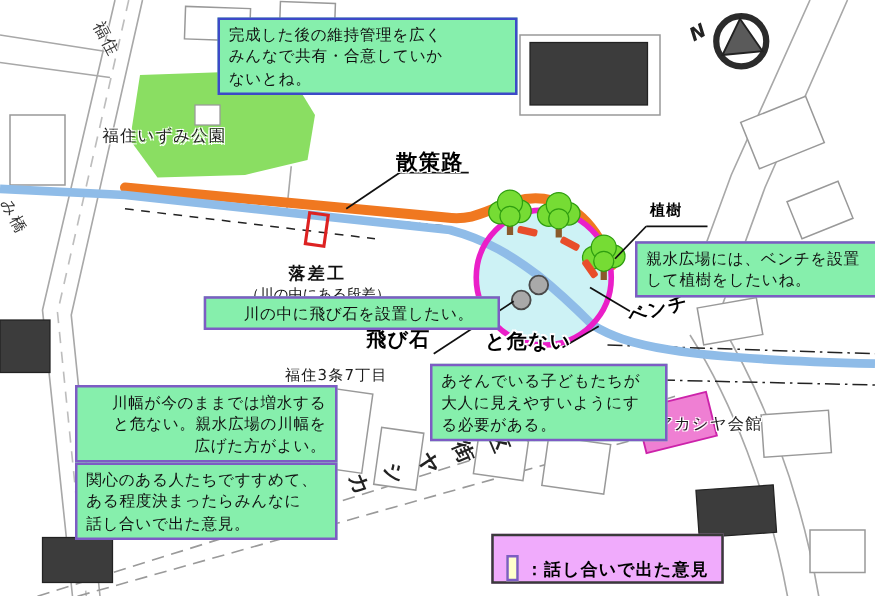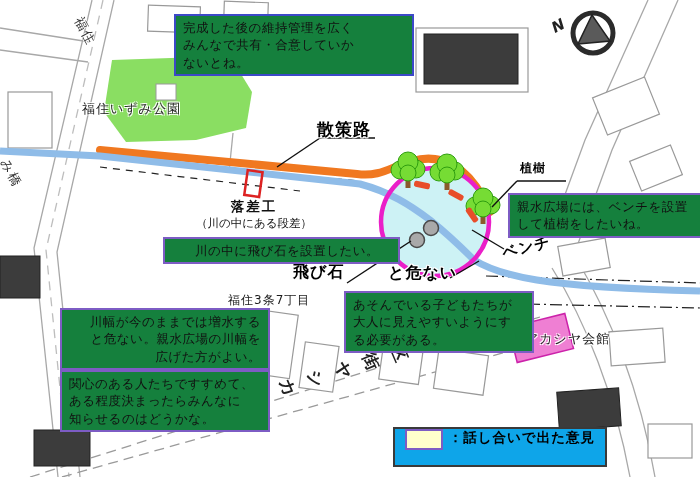--- a/index.html
+++ b/index.html
@@ -3,58 +3,58 @@
 <meta charset="utf-8">
 <style>
   html,body{margin:0;padding:0;background:#fff;}
   .stage{
     position:relative;width:700px;height:477px;overflow:hidden;background:#ffffff;
     font-family:"DejaVu Sans","Liberation Sans",sans-serif;
   }
   .stage svg{position:absolute;left:0;top:0;}
   
   .note{
-    position:absolute;background:#15803d;border:2px solid #7d5cc4;
+    position:absolute;background:#86efac;border:2px solid #7d5cc4;
     padding:3px 7px;font-size:12.5px;line-height:1.38;color:#111;
     white-space:pre-line;letter-spacing:0.5px;font-weight:500;
   }
   .note.blue{border-color:#3d49c8;}
   
   .feat{
     position:absolute;font-weight:bold;color:#000;
     text-shadow:-1px -1px 0 #fff,1px -1px 0 #fff,-1px 1px 0 #fff,1px 1px 0 #fff,0 1px 0 #fff,0 -1px 0 #fff;
     letter-spacing:1px;
   }
   .plain{
     position:absolute;color:#1c1c1c;
     text-shadow:-1px -1px 0 #fff,1px -1px 0 #fff,-1px 1px 0 #fff,1px 1px 0 #fff;
     letter-spacing:1px;
   }
   .street{position:absolute;color:#333;letter-spacing:2px;
     text-shadow:-1px -1px 0 #fff,1px 1px 0 #fff;}
   
   .legend{
-    position:absolute;left:393px;top:427px;width:214px;height:40px;
-    background:#0ea5e9;border:2px solid #3a3a3a;display:flex;align-items:flex-start;gap:6px;
+    position:absolute;left:393px;top:427px;width:186px;height:40px;
+    background:#f0abfc;border:2px solid #3a3a3a;display:flex;align-items:flex-end;gap:6px;
     padding:0 10px;box-sizing:border-box;
   }
   .legend .swatch{width:38px;height:17px;background:#ffffcc;border:2px solid #7d5cc4;}
   .legend .ltext{font-size:13.5px;font-weight:600;color:#000;letter-spacing:1px;white-space:nowrap;}
   
   .diag{
     position:absolute;left:196px;top:404px;transform:rotate(-17deg);
     transform-origin:left center;white-space:nowrap;
   }
   .diag .rchar{
     display:inline-block;width:18px;margin-right:11px;font-size:17px;font-weight:600;
     color:#222;transform:rotate(84deg);
   }
   .compass-n{position:absolute;left:552px;top:17px;font-size:15px;font-weight:bold;
     font-style:italic;color:#222;transform:rotate(-28deg);}
-  .rak{position:absolute;left:188px;top:198px;width:132px;text-align:center;color:#111;
+  .rak{position:absolute;left:188px;top:210px;width:132px;text-align:center;color:#111;
     text-shadow:-1px -1px 0 #fff,1px 1px 0 #fff;}
   .rak .l1{font-size:13.5px;font-weight:600;letter-spacing:2px;}
   .rak .l2{font-size:11.5px;letter-spacing:0;}
 </style>
 </head>
 <body>
 
 <div class="stage">
 
   <svg width="700" height="477" viewBox="0 0 700 477">
@@ -187,21 +187,21 @@
 して植樹をしたいね。</div>
   <div class="note" style="left:163px;top:237px;width:196px;padding-left:30px;">川の中に飛び石を設置したい。</div>
   <div class="note" style="left:344px;top:291px;width:172px;">あそんでいる子どもたちが
 大人に見えやすいようにす
 る必要がある。</div>
   <div class="note" style="left:60px;top:308px;width:192px;text-align:right;">川幅が今のままでは増水する
 と危ない。親水広場の川幅を
 広げた方がよい。</div>
   <div class="note" style="left:60px;top:370px;width:192px;">関心のある人たちですすめて、
 ある程度決まったらみんなに
-知らせるのはどうかな。</div>
+話し合いで出た意見。</div>
 
   <div class="legend">
     <div class="swatch"></div>
     <div class="ltext">
       <span>：</span><span>話し合いで出た意見</span>
     </div>
   </div>
 
 </div>
 

